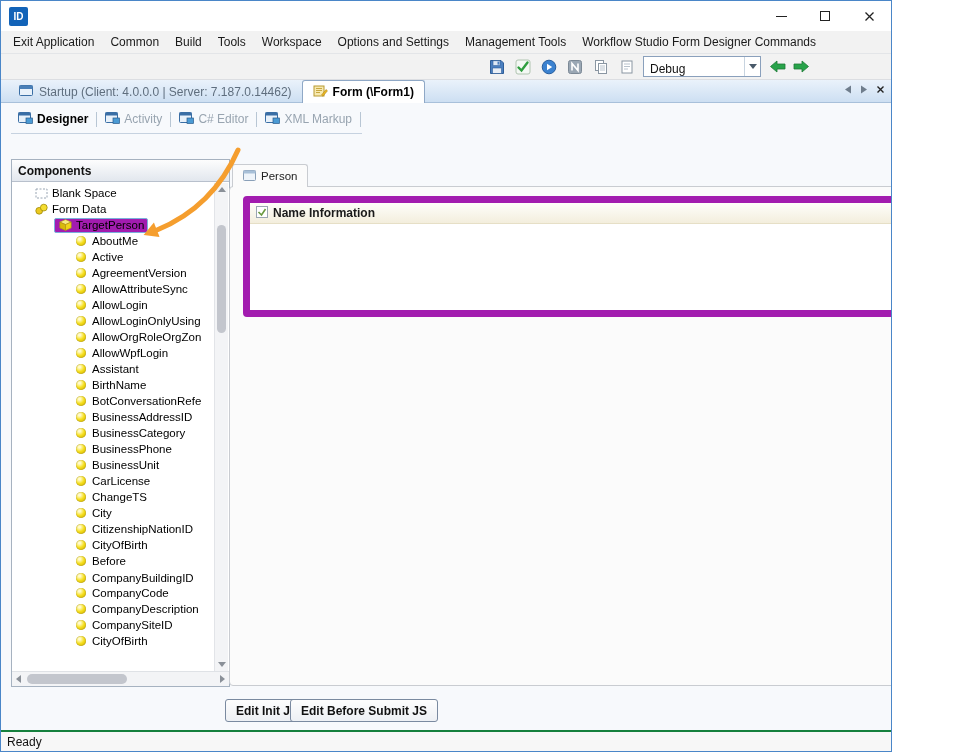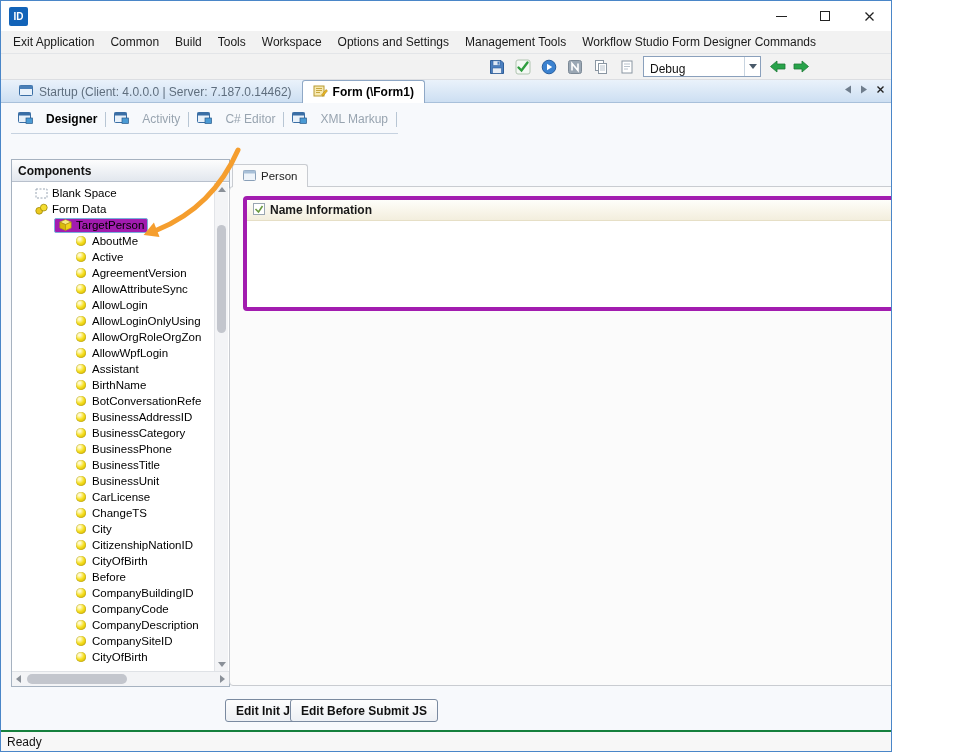--- a/index.html
+++ b/index.html
@@ -34,21 +34,21 @@
   
   .doctabs { position: absolute; top: 79px; left: 0; right: 0; height: 23px; background: linear-gradient(#eaf2fb, #cddff2); border-bottom: 1px solid #a8c0da; display: flex; align-items: flex-end; padding-left: 8px; }
   .doc-tab { display: flex; align-items: center; gap: 5px; font-size: 12px; height: 21px; padding: 0 10px; white-space: nowrap; }
   .doc-tab.inactive { color: #5f6e7e; }
   .doc-tab.active { background: #fff; border: 1px solid #8fa8c6; border-bottom: none; border-radius: 3px 3px 0 0; font-weight: bold; color: #000; height: 23px; margin-bottom: -1px; position: relative; z-index: 2; }
   .tab-controls { position: absolute; right: 6px; top: 5px; display: flex; align-items: center; gap: 8px; }
   .tab-ctrl-btn { background: transparent; border: none; padding: 0; display: flex; align-items: center; }
 
   
   .designer-tabs { position: absolute; top: 108px; left: 10px; display: flex; align-items: center; padding-bottom: 4px; border-bottom: 1px solid #c6d2e0; }
-  .dtab { display: flex; align-items: center; gap: 13px; padding: 2px 7px; font-size: 12px; }
+  .dtab { display: flex; align-items: center; gap: 4px; padding: 2px 7px; font-size: 12px; }
   .dtab.active .dtab-label { font-weight: bold; color: #000; }
   .dtab .dtab-label { color: #98a4b0; }
   .dtab-sep { width: 1px; height: 15px; background: #b8c6d4; margin: 0 1px; }
 
   
   .components-panel { position: absolute; left: 10px; top: 158px; width: 219px; height: 528px; display: flex; flex-direction: column; border: 1px solid #a6b2c0; background: #fff; }
   .components-header { height: 22px; background: linear-gradient(#fdfdfd, #e2e7ee); border-bottom: 1px solid #b8c0cc; font-size: 12px; font-weight: bold; color: #111; display: flex; align-items: center; padding-left: 6px; flex: 0 0 auto; }
   .tree { position: relative; flex: 1 1 auto; overflow: hidden; background: #fff; padding-top: 3px; }
   .tree-rows { position: absolute; inset: 3px 16px 0 0; overflow: hidden; }
   .tree-row { display: flex; align-items: center; height: 16px; overflow: hidden; white-space: nowrap; }
@@ -64,21 +64,21 @@
   .tri-dn { width: 0; height: 0; border-left: 4px solid transparent; border-right: 4px solid transparent; border-top: 5px solid #8a9098; position: absolute; bottom: 4px; left: 3px; }
 
   .hscroll { height: 15px; flex: 0 0 auto; background: #f3f4f6; border-top: 1px solid #dfe2e6; position: relative; }
   .hscroll .thumb { position: absolute; left: 15px; top: 2px; width: 100px; height: 10px; background: #c3c6cd; border-radius: 5px; }
   .tri-left { width: 0; height: 0; border-top: 4px solid transparent; border-bottom: 4px solid transparent; border-right: 5px solid #8a9098; position: absolute; left: 4px; top: 3px; }
   .tri-right { width: 0; height: 0; border-top: 4px solid transparent; border-bottom: 4px solid transparent; border-left: 5px solid #8a9098; position: absolute; right: 4px; top: 3px; }
 
   
   .person-tab { position: absolute; left: 231px; top: 163px; height: 23px; padding: 0 10px; display: flex; align-items: center; gap: 5px; background: #fbfbfb; border: 1px solid #c9ccd1; border-bottom: none; border-radius: 3px 3px 0 0; font-size: 11.5px; color: #222; z-index: 2; }
   .canvas { position: absolute; left: 228px; top: 185px; width: 727px; height: 500px; background: #fbfbfb; border: 1px solid #c9ccd1; border-radius: 4px; }
-  .groupbox { position: absolute; left: 13px; right: 13px; top: 9px; border: 4px solid #a21caf; border-radius: 4px; background: #fff; overflow: hidden; }
+  .groupbox { position: absolute; left: 13px; right: 13px; top: 9px; border: 7px solid #a21caf; border-radius: 4px; background: #fff; overflow: hidden; }
   .group-header { height: 21px; display: flex; align-items: center; gap: 5px; padding: 0 6px; background: linear-gradient(#fefefa, #f3eedd); border-bottom: 1px solid #e6dfc6; }
   .group-title { font-size: 12px; font-weight: bold; color: #1a1a1a; }
   .group-body { height: 86px; background: #fff; }
 
   .padding-box { position: absolute; right: 16px; bottom: 10px; width: 40px; height: 110px; border: 1px solid #c2c6cb; border-radius: 4px; background: #fafafa; display: flex; flex-direction: column; align-items: center; }
   .padding-text { writing-mode: vertical-rl; font-size: 11px; color: #98a0a8; margin-top: 10px; letter-spacing: 0.5px; }
   .padding-text .pv { margin-top: 10px; }
   .padding-dot { position: absolute; bottom: 7px; left: 50%; transform: translateX(-50%); width: 9px; height: 9px; border-radius: 50%; background: #5a5f66; }
 
   
@@ -410,28 +410,20 @@
                 <span class="ico-sphere"></span>
               </span>
               <span class="tree-label">BusinessPhone</span>
             </span>
           </div>
           <div class="tree-row" style="padding-left: 58px;">
             <span class="row-inner">
               <span class="tree-ico">
                 <span class="ico-sphere"></span>
               </span>
-              <span class="tree-label">BusinessTitle</span>
-            </span>
-          </div>
-          <div class="tree-row" style="padding-left: 58px;">
-            <span class="row-inner">
-              <span class="tree-ico">
-                <span class="ico-sphere"></span>
-              </span>
               <span class="tree-label">BusinessUnit</span>
             </span>
           </div>
           <div class="tree-row" style="padding-left: 58px;">
             <span class="row-inner">
               <span class="tree-ico">
                 <span class="ico-sphere"></span>
               </span>
               <span class="tree-label">CarLicense</span>
             </span>
@@ -469,21 +461,21 @@
             </span>
           </div>
           <div class="tree-row" style="padding-left: 58px;">
             <span class="row-inner">
               <span class="tree-ico">
                 <span class="ico-sphere"></span>
               </span>
               <span class="tree-label">Before</span>
             </span>
           </div>
-          <div class="tree-row" style="padding-left: 58px;">
+          <div class="tree-row" style="padding-left: 58px; align-items: flex-end;">
             <span class="row-inner">
               <span class="tree-ico">
                 <span class="ico-sphere"></span>
               </span>
               <span class="tree-label">CompanyBuildingID</span>
             </span>
           </div>
           <div class="tree-row" style="padding-left: 58px;">
             <span class="row-inner">
               <span class="tree-ico">

